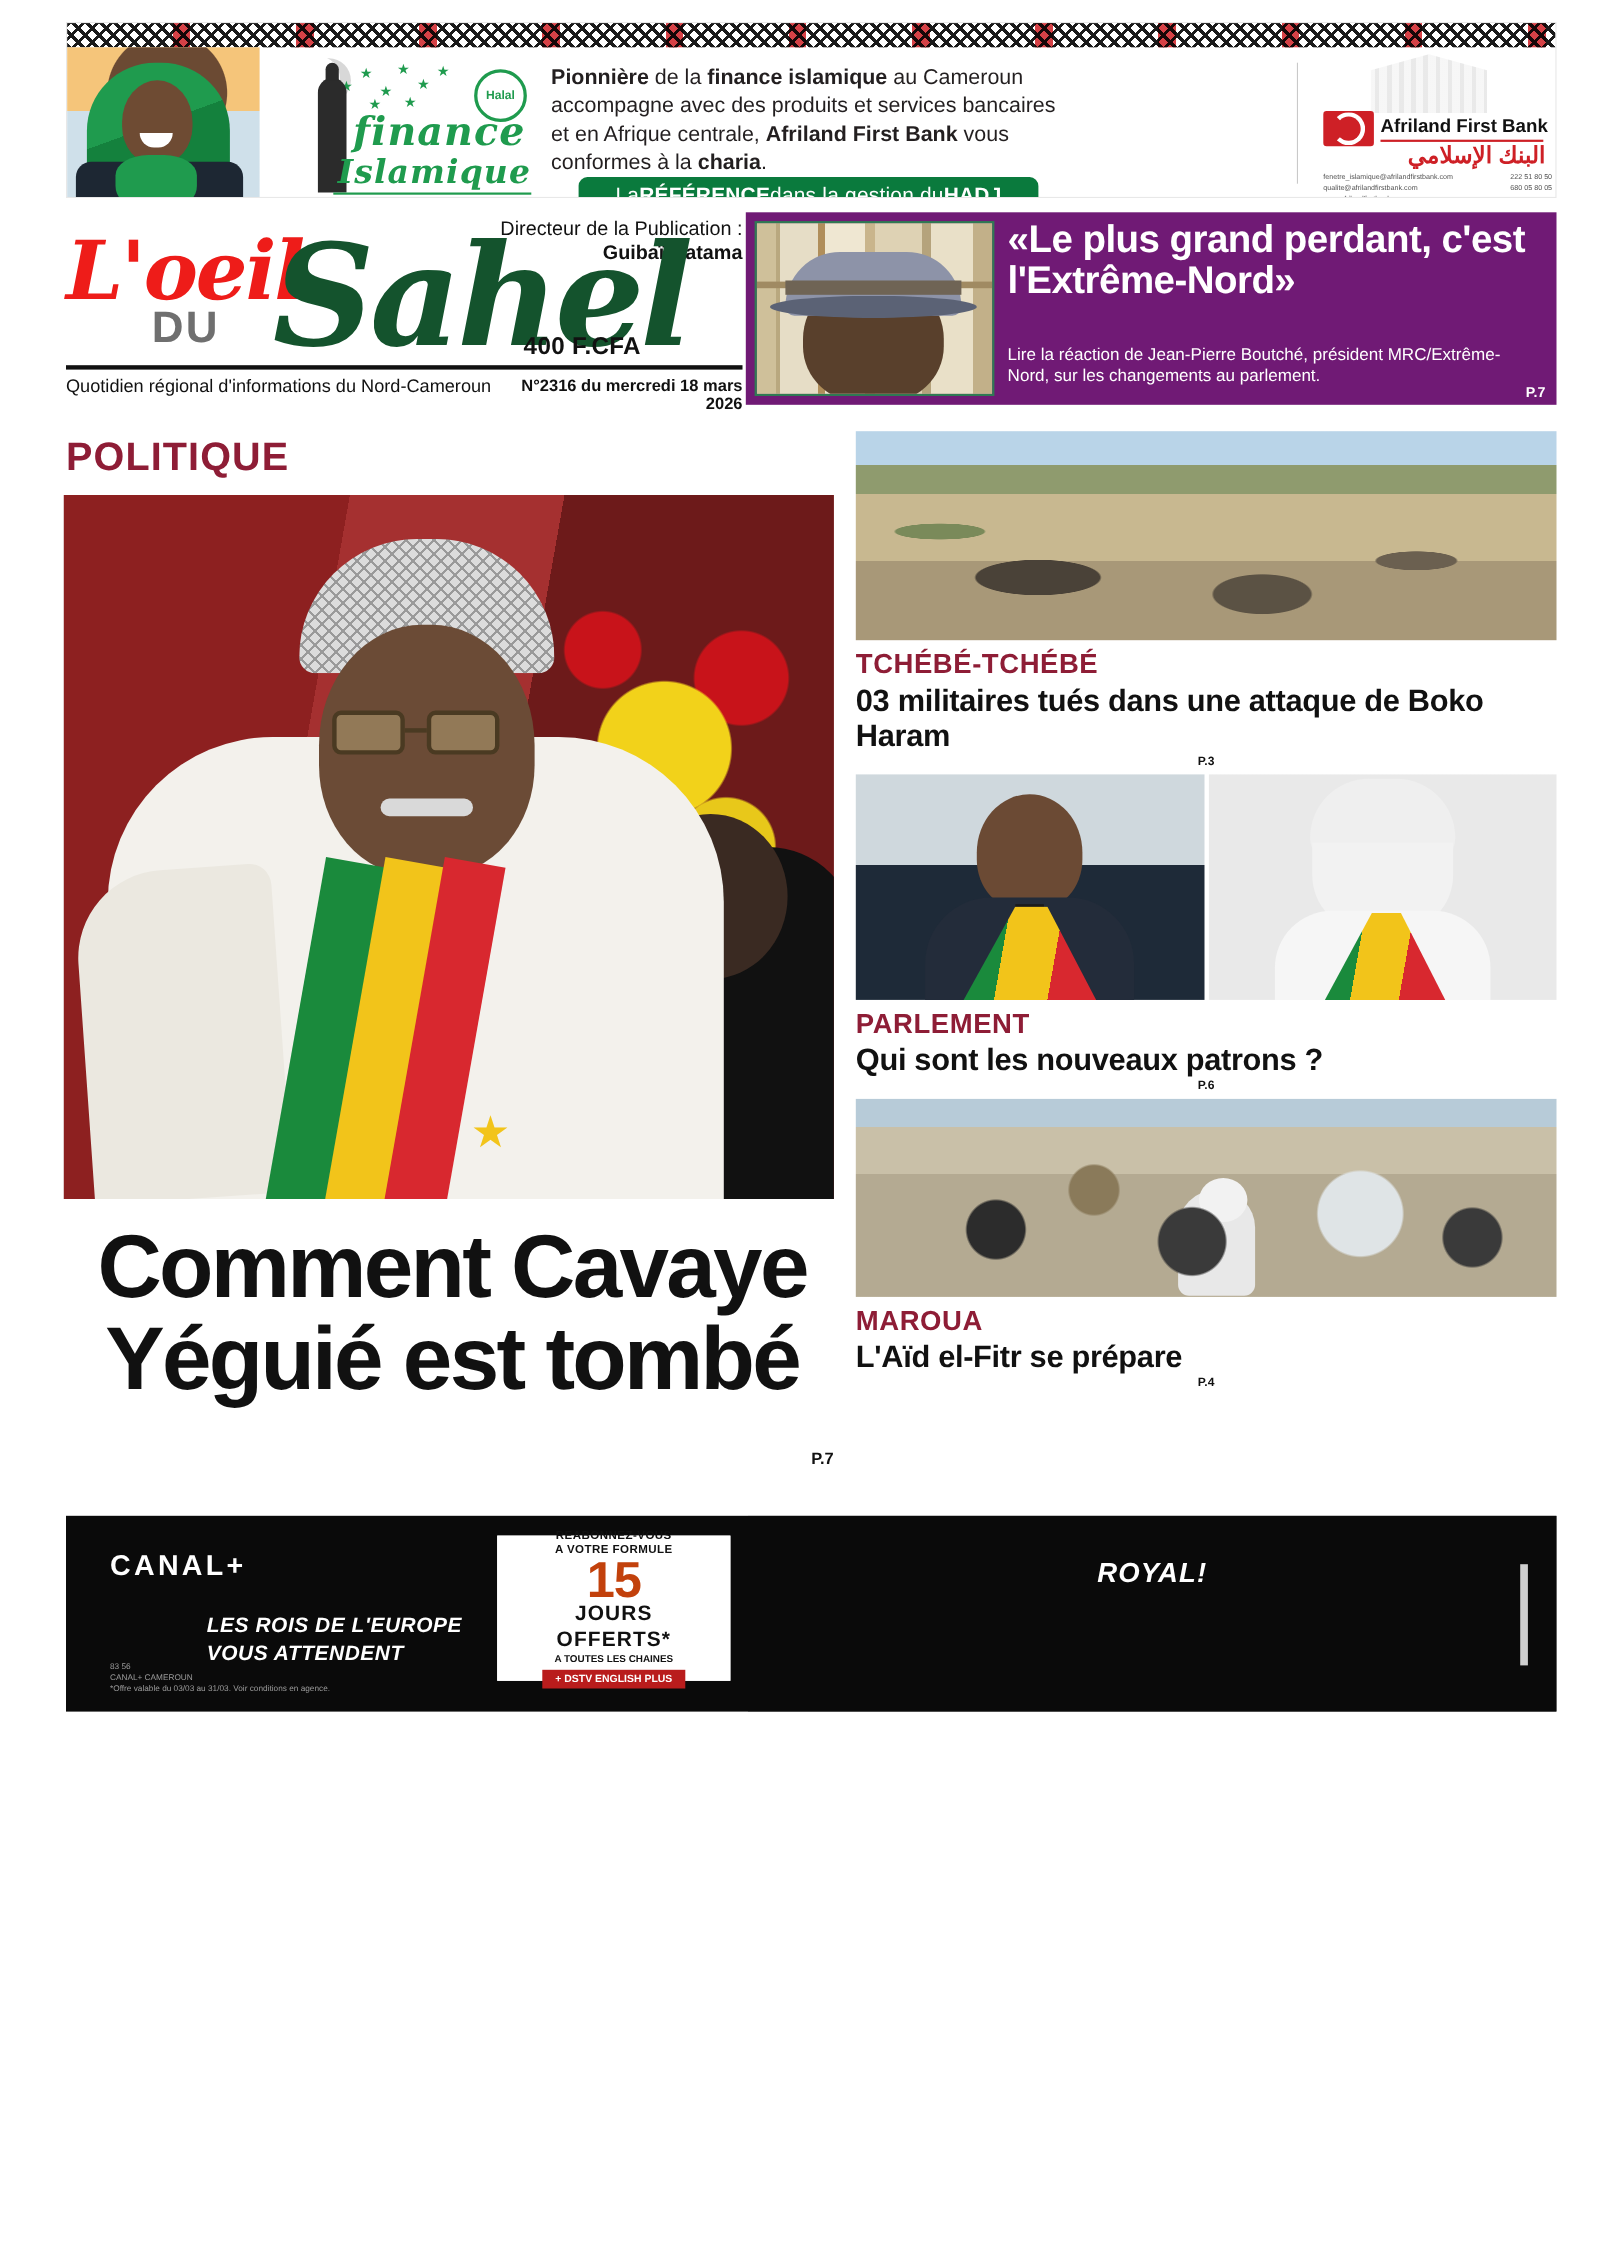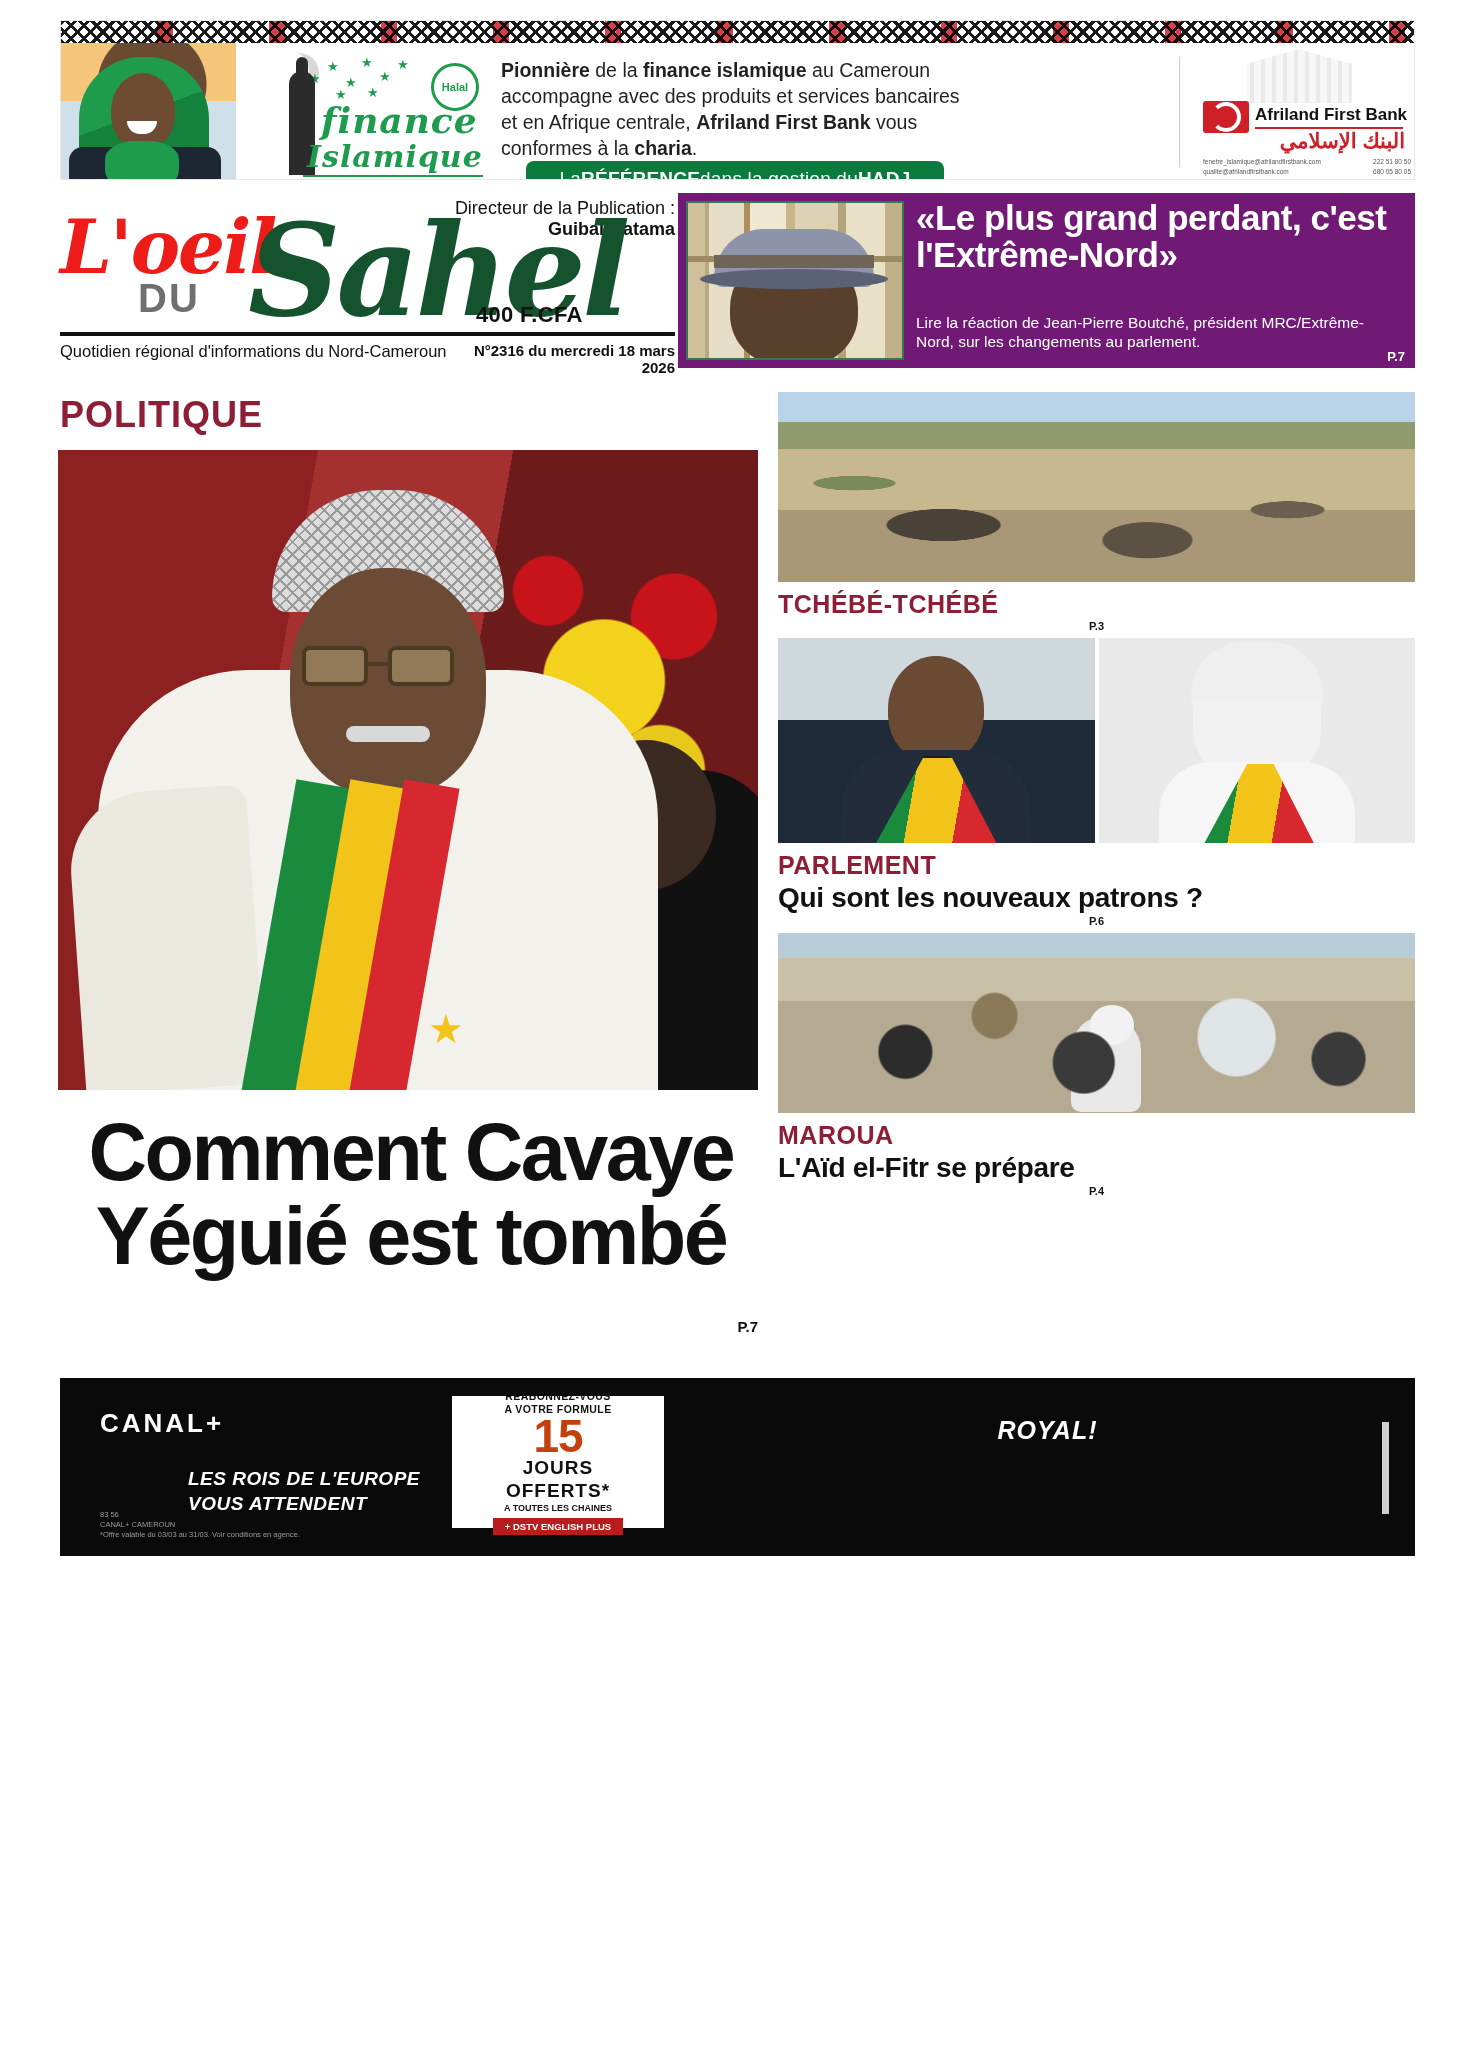--- a/index.html
+++ b/index.html
@@ -571,20 +571,21 @@
     <div class="mp-star">★</div>
   </div>
 
   <div class="mainhead">Comment Cavaye Yéguié est tombé</div>
   <div class="mainhead-page">P.7</div>
 
   <div class="sb">
 
     <div class="sb-img sb-img1"></div>
     <div class="sb-kicker">TCHÉBÉ-TCHÉBÉ</div>
+    <div class="sb-title">03 militaires tués dans une attaque de Boko Haram</div>
     <div class="sb-page">P.3</div>
 
     <div class="sb-img2">
       <div class="sb-half a">
           <div class="h"></div>
           <div class="s"></div>
           <div class="t"></div>
           <div class="sash"></div>
         </div>
       <div class="sb-half b">

